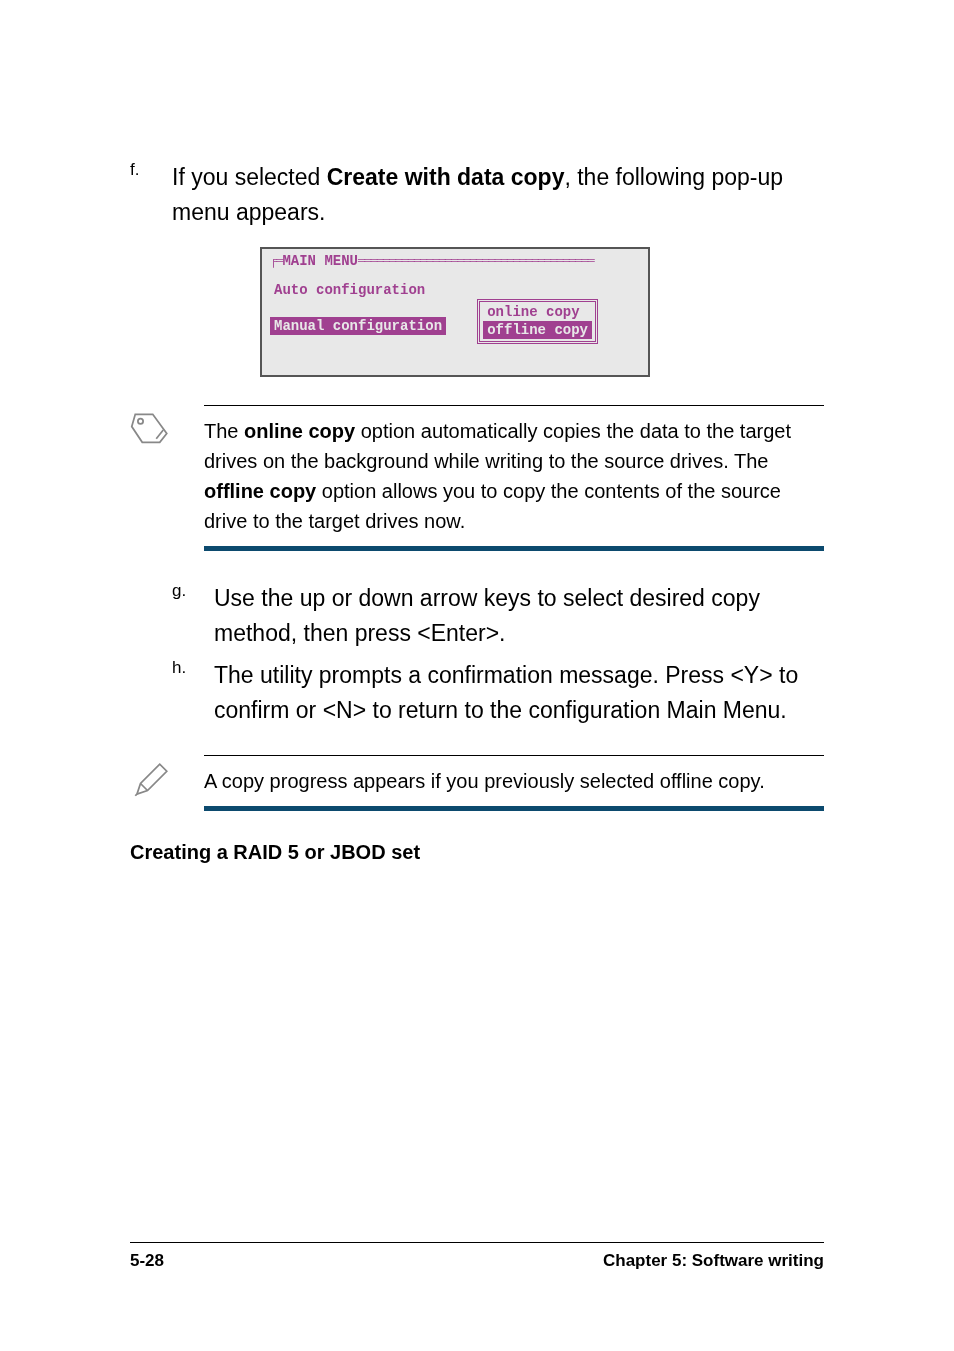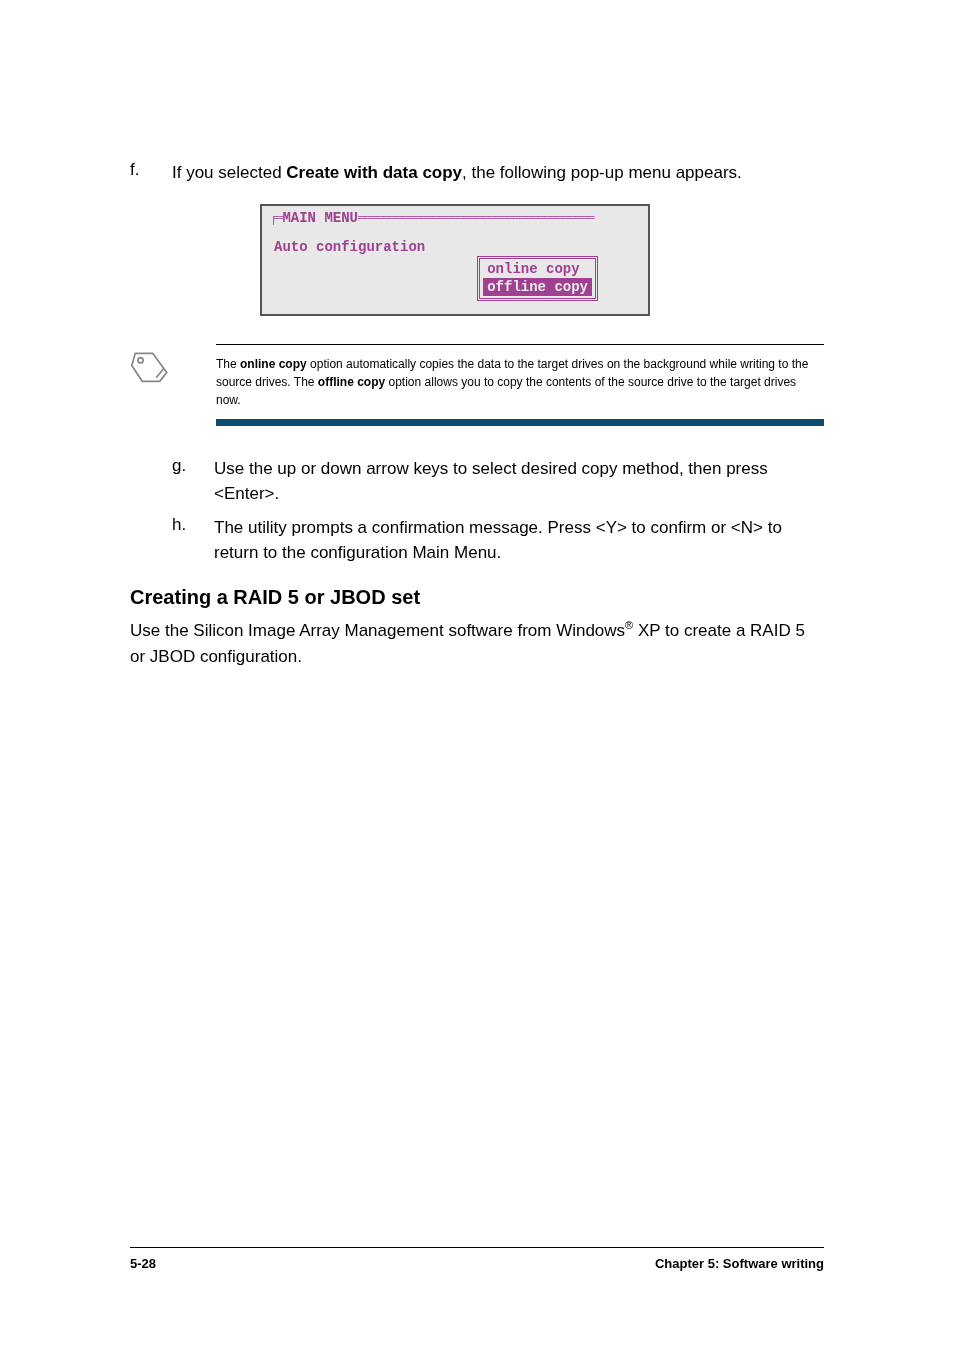--- a/index.html
+++ b/index.html
@@ -22,21 +22,21 @@
       display: flex;
       margin-bottom: 8px;
     }
     .list-marker {
       width: 42px;
       flex-shrink: 0;
       font-size: 17px;
     }
     .list-text {
       flex: 1;
-      font-size: 17px;
+      font-size: 23px;
       line-height: 1.5;
     }
     .bold {
       font-weight: bold;
     }
     .menu-box {
       margin: 18px 0 20px 130px;
       width: 390px;
       background: #e8e8e8;
       border: 2px solid #555;
@@ -95,25 +95,24 @@
       flex-shrink: 0;
       padding-top: 4px;
     }
     .note-icon svg {
       width: 42px;
       height: 42px;
     }
     .note-body {
       flex: 1;
       border-top: 1px solid #000;
-      border-bottom: 7px solid #0c4a6e;
+      border-bottom: 5px solid #0c4a6e;
       padding: 10px 0;
-      font-size: 12px;
+      font-size: 20px;
       line-height: 1.5;
-      margin-left: 12px;
     }
     .steps-block {
       margin: 20px 0 0 42px;
     }
     .section-heading {
       font-size: 20px;
       font-weight: bold;
       margin: 20px 0 8px 0;
     }
     .section-body {
@@ -126,21 +125,21 @@
     }
     .footer {
       position: absolute;
       bottom: 80px;
       left: 130px;
       right: 130px;
       border-top: 1px solid #000;
       padding-top: 8px;
       display: flex;
       justify-content: space-between;
-      font-size: 13px;
+      font-size: 17px;
     }
     .footer-left {
       font-weight: bold;
     }
     .footer-right {
       font-weight: bold;
     }
   </style>
 </head>
 <body>
@@ -155,20 +154,23 @@
   </div>
 
   <div class="menu-box">
     <div class="menu-title-row">
       <span class="menu-title-line">╒═ </span>
       <span>MAIN MENU</span>
       <span class="menu-title-line"> ══════════════════════════════════════</span>
     </div>
     <div>
       <span class="menu-item-normal">Auto configuration</span>
+    </div>
+    <div>
+      <span class="menu-item-selected">Manual configuration</span>
     </div>
     <div class="submenu">
       <span class="submenu-item-normal">online copy</span>
       <span class="submenu-item-selected">offline copy</span>
     </div>
   </div>
 
   <div class="note-section">
     <div class="note-icon">
       <svg viewBox="0 0 48 48">
@@ -186,24 +188,31 @@
     <div class="list-item">
       <div class="list-marker">g.</div>
       <div class="list-text">Use the up or down arrow keys to select desired copy method, then press &lt;Enter&gt;.</div>
     </div>
     <div class="list-item">
       <div class="list-marker">h.</div>
       <div class="list-text">The utility prompts a confirmation message. Press &lt;Y&gt; to confirm or &lt;N&gt; to return to the configuration Main Menu.</div>
     </div>
   </div>
 
+  <div class="note-section">
+    <div class="note-icon">
+      <svg viewBox="0 0 48 48">
+        <path d="M 8 40 L 12 28 L 34 6 L 42 14 L 20 36 Z" fill="none" stroke="#888" stroke-width="2"></path>
+        <path d="M 12 28 L 20 36" fill="none" stroke="#888" stroke-width="2"></path>
+        <path d="M 6 42 L 8 40" fill="none" stroke="#888" stroke-width="2"></path>
+      </svg>
+    </div>
+    <div class="note-body">A copy progress appears if you previously selected offline copy.</div>
+  </div>
 
   <div class="section-heading">Creating a RAID 5 or JBOD set</div>
-  <div class="section-body">
-    <span>Use the Silicon Image Array Management software from Windows</span><span class="sup">®</span><span> XP to create a RAID 5 or JBOD configuration.</span>
-  </div>
 
 </div>
 
 <div class="footer">
   <div class="footer-left">5-28</div>
   <div class="footer-right">Chapter 5: Software writing</div>
 </div>
 
 </body></html>

